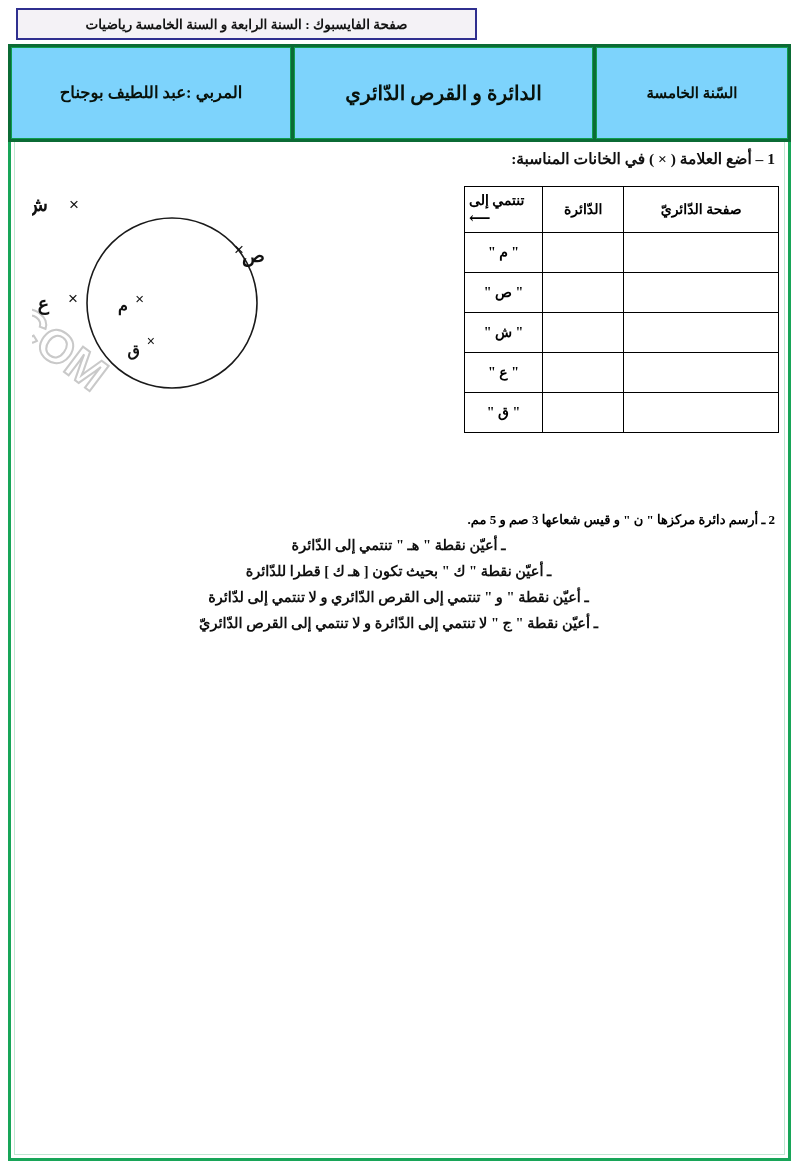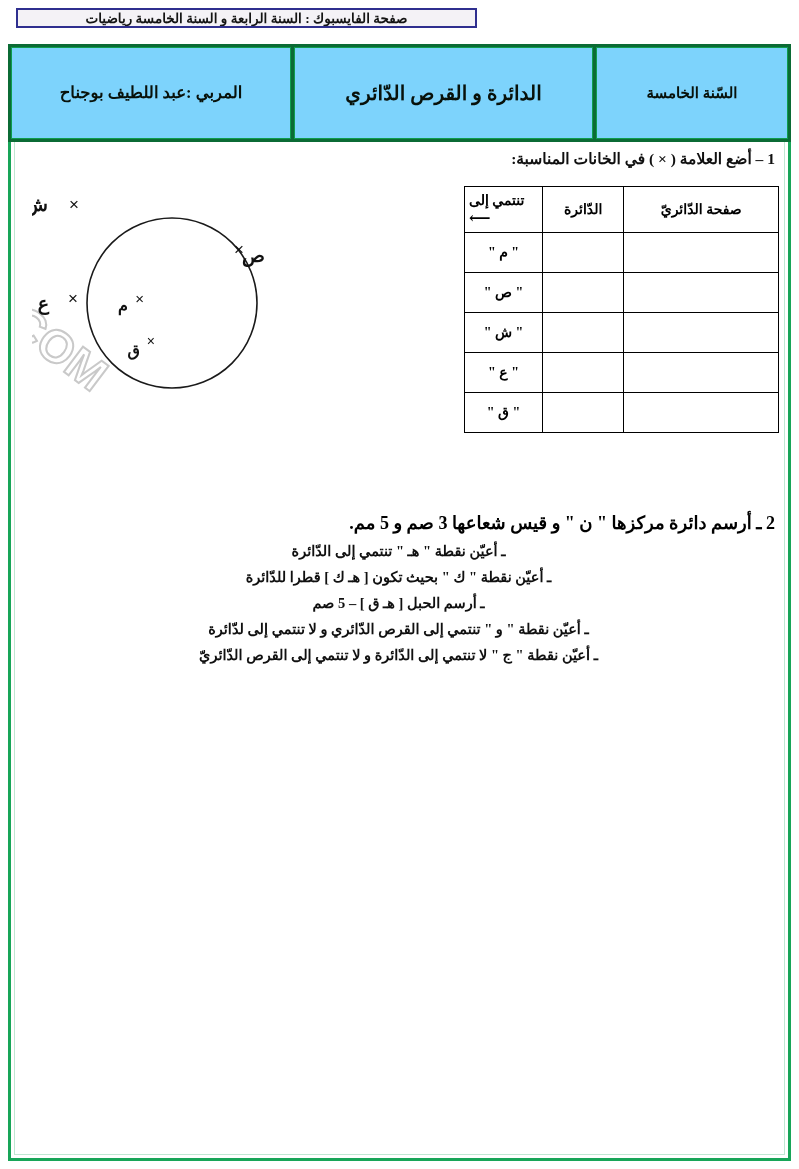--- a/index.html
+++ b/index.html
@@ -15,21 +15,21 @@
     position: relative;
     overflow: hidden;
   }
 
   
   .banner-wrap {
     position: absolute;
     top: 8px;
     right: 322px;
     left: 16px;
-    height: 20px;
+    height: 32px;
   }
   .banner {
     border: 2px solid #2f2f8f;
     background: #f4f2f6;
     height: 100%;
     box-sizing: border-box;
     display: flex;
     align-items: center;
     justify-content: center;
     font-weight: bold;
@@ -157,21 +157,21 @@
     height: 320px;
   }
   .diagram svg { display: block; }
 
   
   .q2 {
     margin-top: 4px;
     padding-right: 10px;
   }
   .q2-main {
-    font-size: 18px;
+    font-size: 13px;
     font-weight: bold;
     text-align: right;
     margin-bottom: 9px;
   }
   .q2-item {
     font-size: 14.5px;
     font-weight: bold;
     text-align: center;
     margin-bottom: 9px;
     color: #101010;
@@ -275,18 +275,17 @@
         </g>
       </svg>
     </div>
 
   </div>
 
   <div class="q2">
     <div class="q2-main">2 ـ أرسم دائرة مركزها " ن " و قيس شعاعها 3 صم و 5 مم.</div>
     <div class="q2-item">ـ أعيّن نقطة " هـ " تنتمي إلى الدّائرة</div>
     <div class="q2-item">ـ أعيّن نقطة " ك " بحيث تكون [ هـ ك ] قطرا للدّائرة</div>
-    <div class="q2-item">ـ أرسم الحبل [ هـ ق ] – 5 صم</div>
     <div class="q2-item">ـ أعيّن نقطة " و " تنتمي إلى القرص الدّائري و لا تنتمي إلى لدّائرة</div>
     <div class="q2-item">ـ أعيّن نقطة " ج " لا تنتمي إلى الدّائرة و لا تنتمي إلى القرص الدّائريّ</div>
   </div>
 
 </div>
 
 </body></html>

